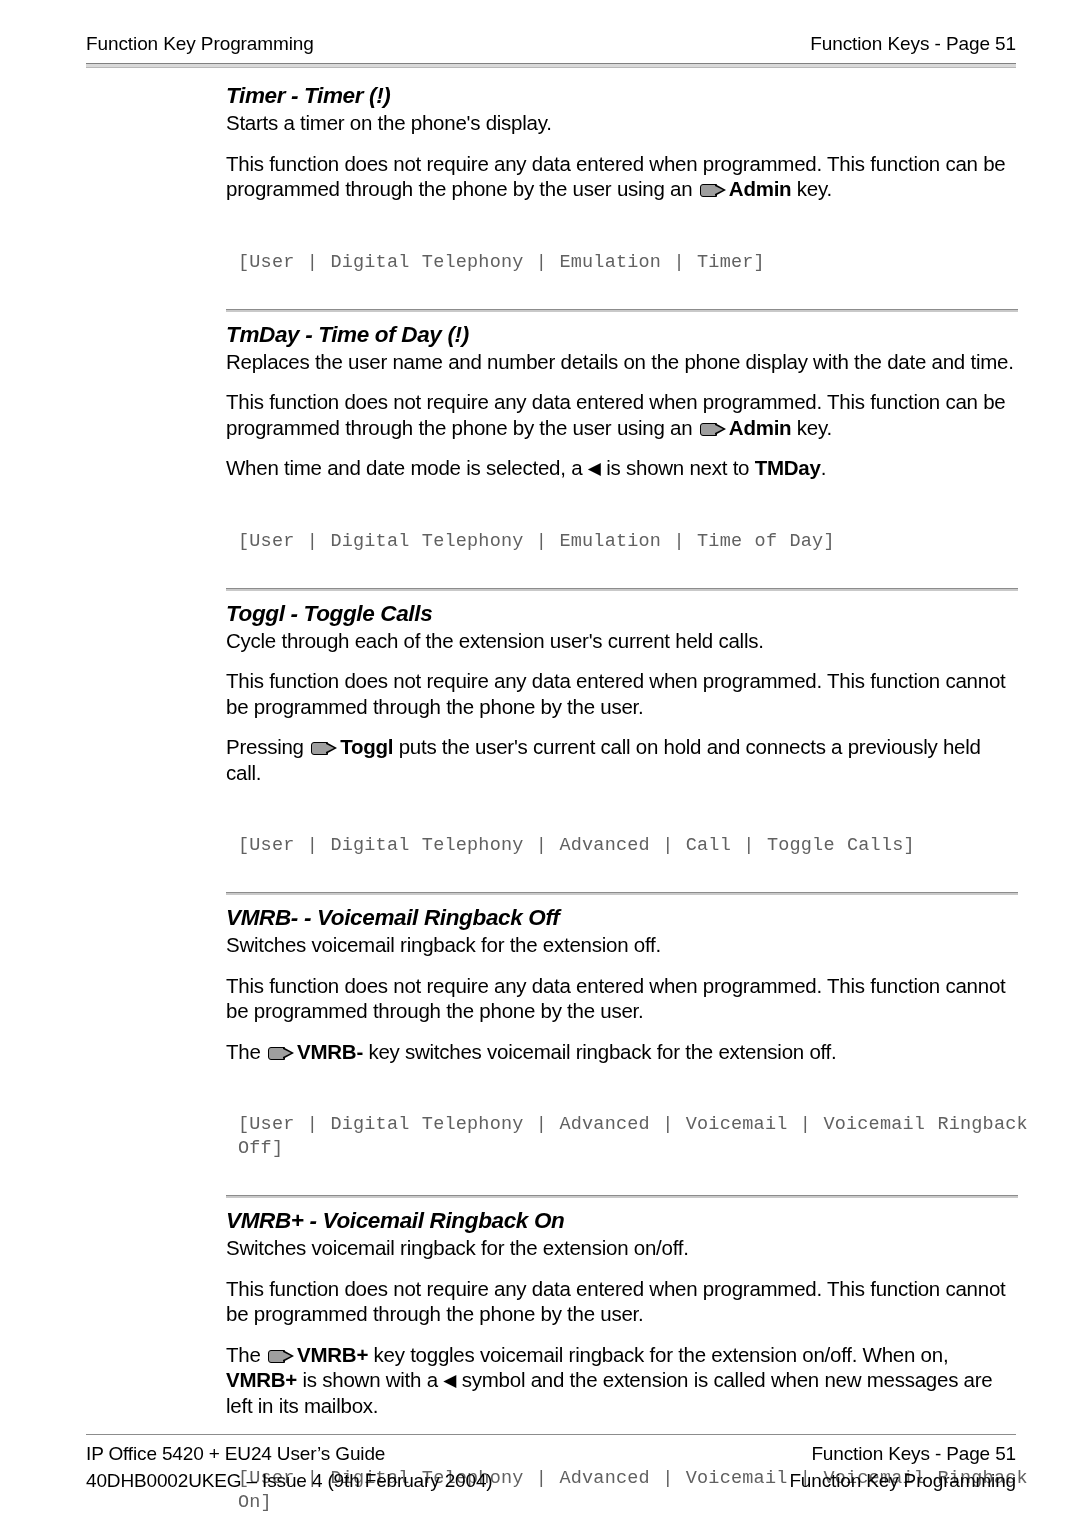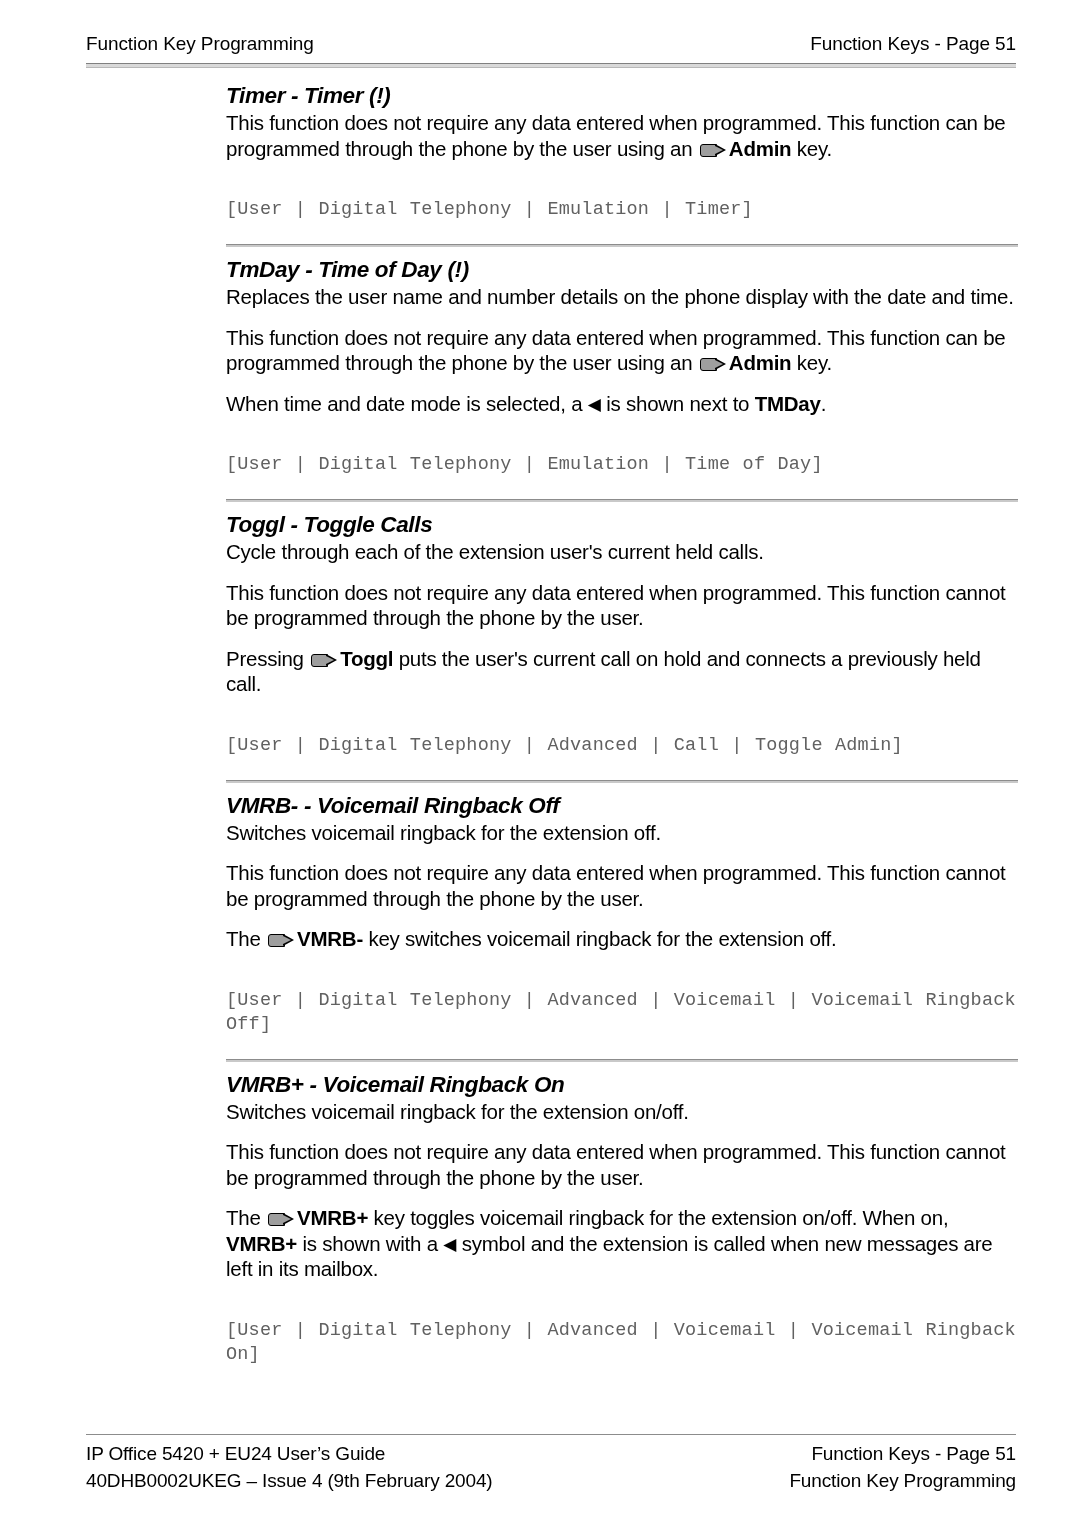--- a/index.html
+++ b/index.html
@@ -83,21 +83,21 @@
     letter-spacing: -0.25px;
   }
   p.para:last-of-type { margin-bottom: 0; }
 
   .codeline {
     font-family: "Liberation Mono", "DejaVu Sans Mono", monospace;
     font-size: 18.5px;
     line-height: 24px;
     color: #616161;
     letter-spacing: 0.2px;
-    margin: 0;
+    margin: 12px;
     width: 790px;
     word-spacing: 1px;
   }
 
   b { font-weight: bold; }
 
   
   .key-icon {
     display: inline-block;
     width: 26px;
@@ -174,20 +174,21 @@
     <span>Function Key Programming</span>
     <span>Function Keys - Page 51</span>
   </div>
   <div class="header-rule"></div>
 
   <div class="content">
 
     <div class="section first">
 
       <h2 class="heading">Timer - Timer (!)</h2>
+      <p class="para">Starts a timer on the phone's display.</p>
       <p class="para"><span>This function does not require any data entered when programmed. This function can be programmed through the phone by the user using an </span><span class="key-icon"><span class="body"></span><span class="nub"></span><span class="nub-in"></span></span><b>Admin</b><span> key.</span></p>
       <div style="height:22px"></div>
       <p class="codeline">[User | Digital Telephony | Emulation | Timer]</p>
       <div style="height:22px"></div>
     </div>
 
     <div class="section">
       <div class="section-rule"></div>
       <h2 class="heading">TmDay - Time of Day (!)</h2>
       <p class="para">Replaces the user name and number details on the phone display with the date and time.</p>
@@ -198,21 +199,21 @@
       <div style="height:22px"></div>
     </div>
 
     <div class="section">
       <div class="section-rule"></div>
       <h2 class="heading">Toggl - Toggle Calls</h2>
       <p class="para">Cycle through each of the extension user's current held calls.</p>
       <p class="para">This function does not require any data entered when programmed. This function cannot be programmed through the phone by the user.</p>
       <p class="para"><span>Pressing </span><span class="key-icon"><span class="body"></span><span class="nub"></span><span class="nub-in"></span></span><b>Toggl</b><span> puts the user's current call on hold and connects a previously held call.</span></p>
       <div style="height:22px"></div>
-      <p class="codeline">[User | Digital Telephony | Advanced | Call | Toggle Admin]</p>
+      <p class="codeline">[User | Digital Telephony | Advanced | Call | Toggle Calls]</p>
       <div style="height:22px"></div>
     </div>
 
     <div class="section">
       <div class="section-rule"></div>
       <h2 class="heading">VMRB- - Voicemail Ringback Off</h2>
       <p class="para">Switches voicemail ringback for the extension off.</p>
       <p class="para">This function does not require any data entered when programmed. This function cannot be programmed through the phone by the user.</p>
       <p class="para"><span>The </span><span class="key-icon"><span class="body"></span><span class="nub"></span><span class="nub-in"></span></span><b>VMRB-</b><span> key switches voicemail ringback for the extension off.</span></p>
       <div style="height:22px"></div>

